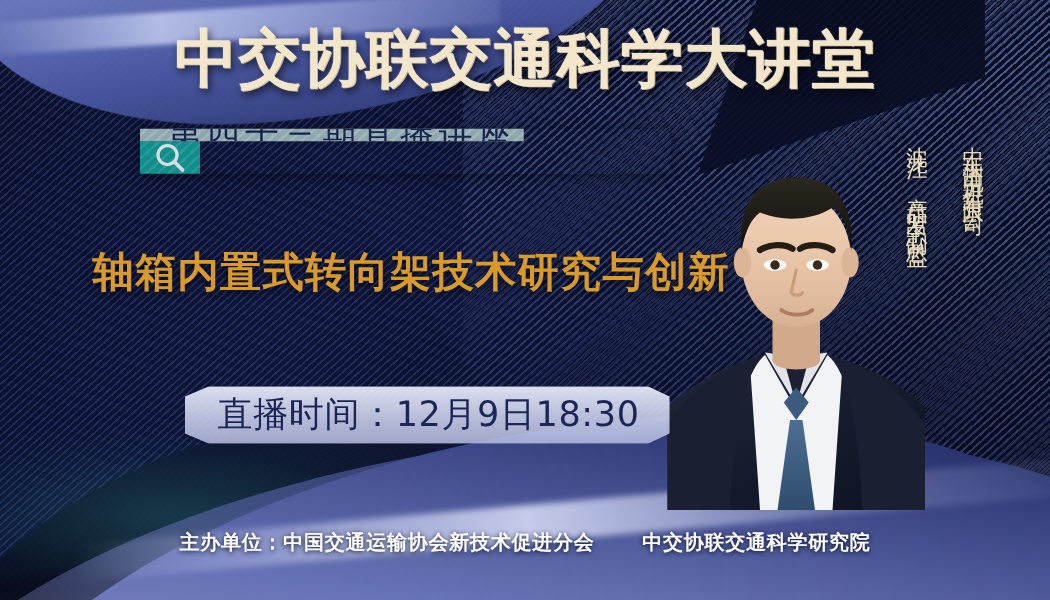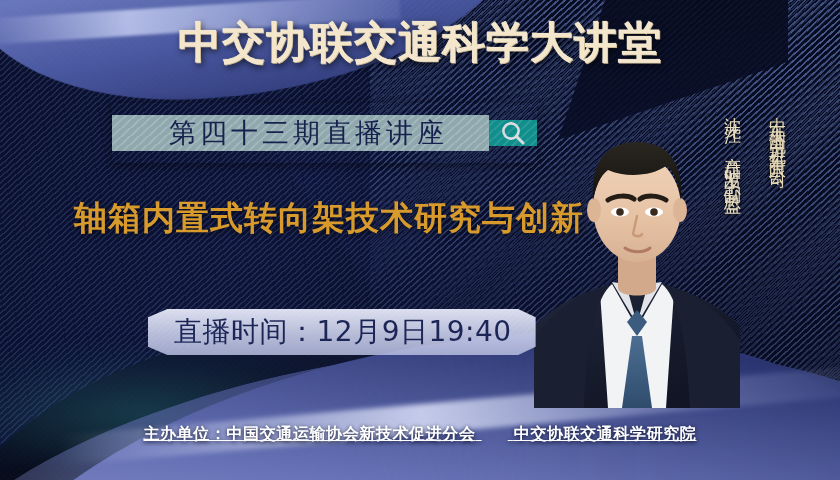--- a/index.html
+++ b/index.html
@@ -106,40 +106,41 @@
   .ribbon-teal-glow{
     position:absolute;left:-10px;bottom:18px;width:380px;height:120px;
     background:radial-gradient(ellipse at 40% 60%, rgba(40,110,120,.45) 0%, rgba(20,60,80,.12) 55%, rgba(0,0,0,0) 80%);
     filter:blur(6px);
   }
 
   
   .title-main{
     position:absolute;left:0;right:0;top:14px;
     text-align:center;
-    font-size:43px;
+    font-size:50px;
     font-weight:700;
     letter-spacing:1px;
     color:#f4e6cb;
     font-family:"DejaVu Sans","Liberation Sans",sans-serif;
     text-shadow:
       0 0 1px #ffffff,
       1px 1px 0 #c9b38c,
       2px 3px 7px rgba(0,0,0,.75);
     white-space:nowrap;
     z-index:6;
   }
 
   
   .searchbar{
     position:absolute;left:112px;top:103px;
-    width:425px;height:60px;
+    width:425px;height:36px;
     z-index:6;
-    display:flex;align-items:center;
+    display:flex;align-items:flex-start;
     box-shadow:0 2px 10px rgba(0,0,0,.45);
+    flex-direction:column;
   }
   .searchbar-field{
     position:relative;
     flex:1;
     background:#8ea8ae;
     background-image:repeating-linear-gradient(
       -42deg,
       rgba(255,255,255,0) 0px,
       rgba(255,255,255,0) 4px,
       rgba(255,255,255,.16) 4px,
@@ -236,21 +237,20 @@
   .footer{
     position:absolute;left:0;right:0;top:424px;
     text-align:center;
     font-size:16px;
     font-weight:700;
     color:#ffffff;
     letter-spacing:.6px;
     text-shadow:0 1px 4px rgba(10,14,40,.95);
     white-space:nowrap;
     z-index:7;
-    text-decoration:underline;
   }
   .footer .sep{display:inline-block;width:26px;}
 </style>
 </head>
 <body>
 
 <div class="poster">
 
   <div class="bg-base"></div>
   <div class="bg-facet-left"></div>
@@ -343,21 +343,21 @@
           <circle cx="11" cy="11" r="7.6" fill="none" stroke="#d7dde0" stroke-width="2.6"></circle>
           <line x1="16.4" y1="16.4" x2="23" y2="23" stroke="#d7dde0" stroke-width="3" stroke-linecap="round"></line>
         </svg>
       </span>
     </div>
   </div>
 
   <div class="headline">轴箱内置式转向架技术研究与创新</div>
 
   <div class="time-pill">
-    <span class="time-pill-text">直播时间：12月9日19:40</span>
+    <span class="time-pill-text">直播时间：12月9日18:30</span>
   </div>
 
   <div class="vtext vtext-name">沈龙江 产品研发中心副总监</div>
   <div class="vtext vtext-company">中车株洲电力机车有限公司</div>
 
   <div class="footer">
     <span>主办单位：中国交通运输协会新技术促进分会</span>
     <span class="sep"></span>
     <span>中交协联交通科学研究院</span>
   </div>

